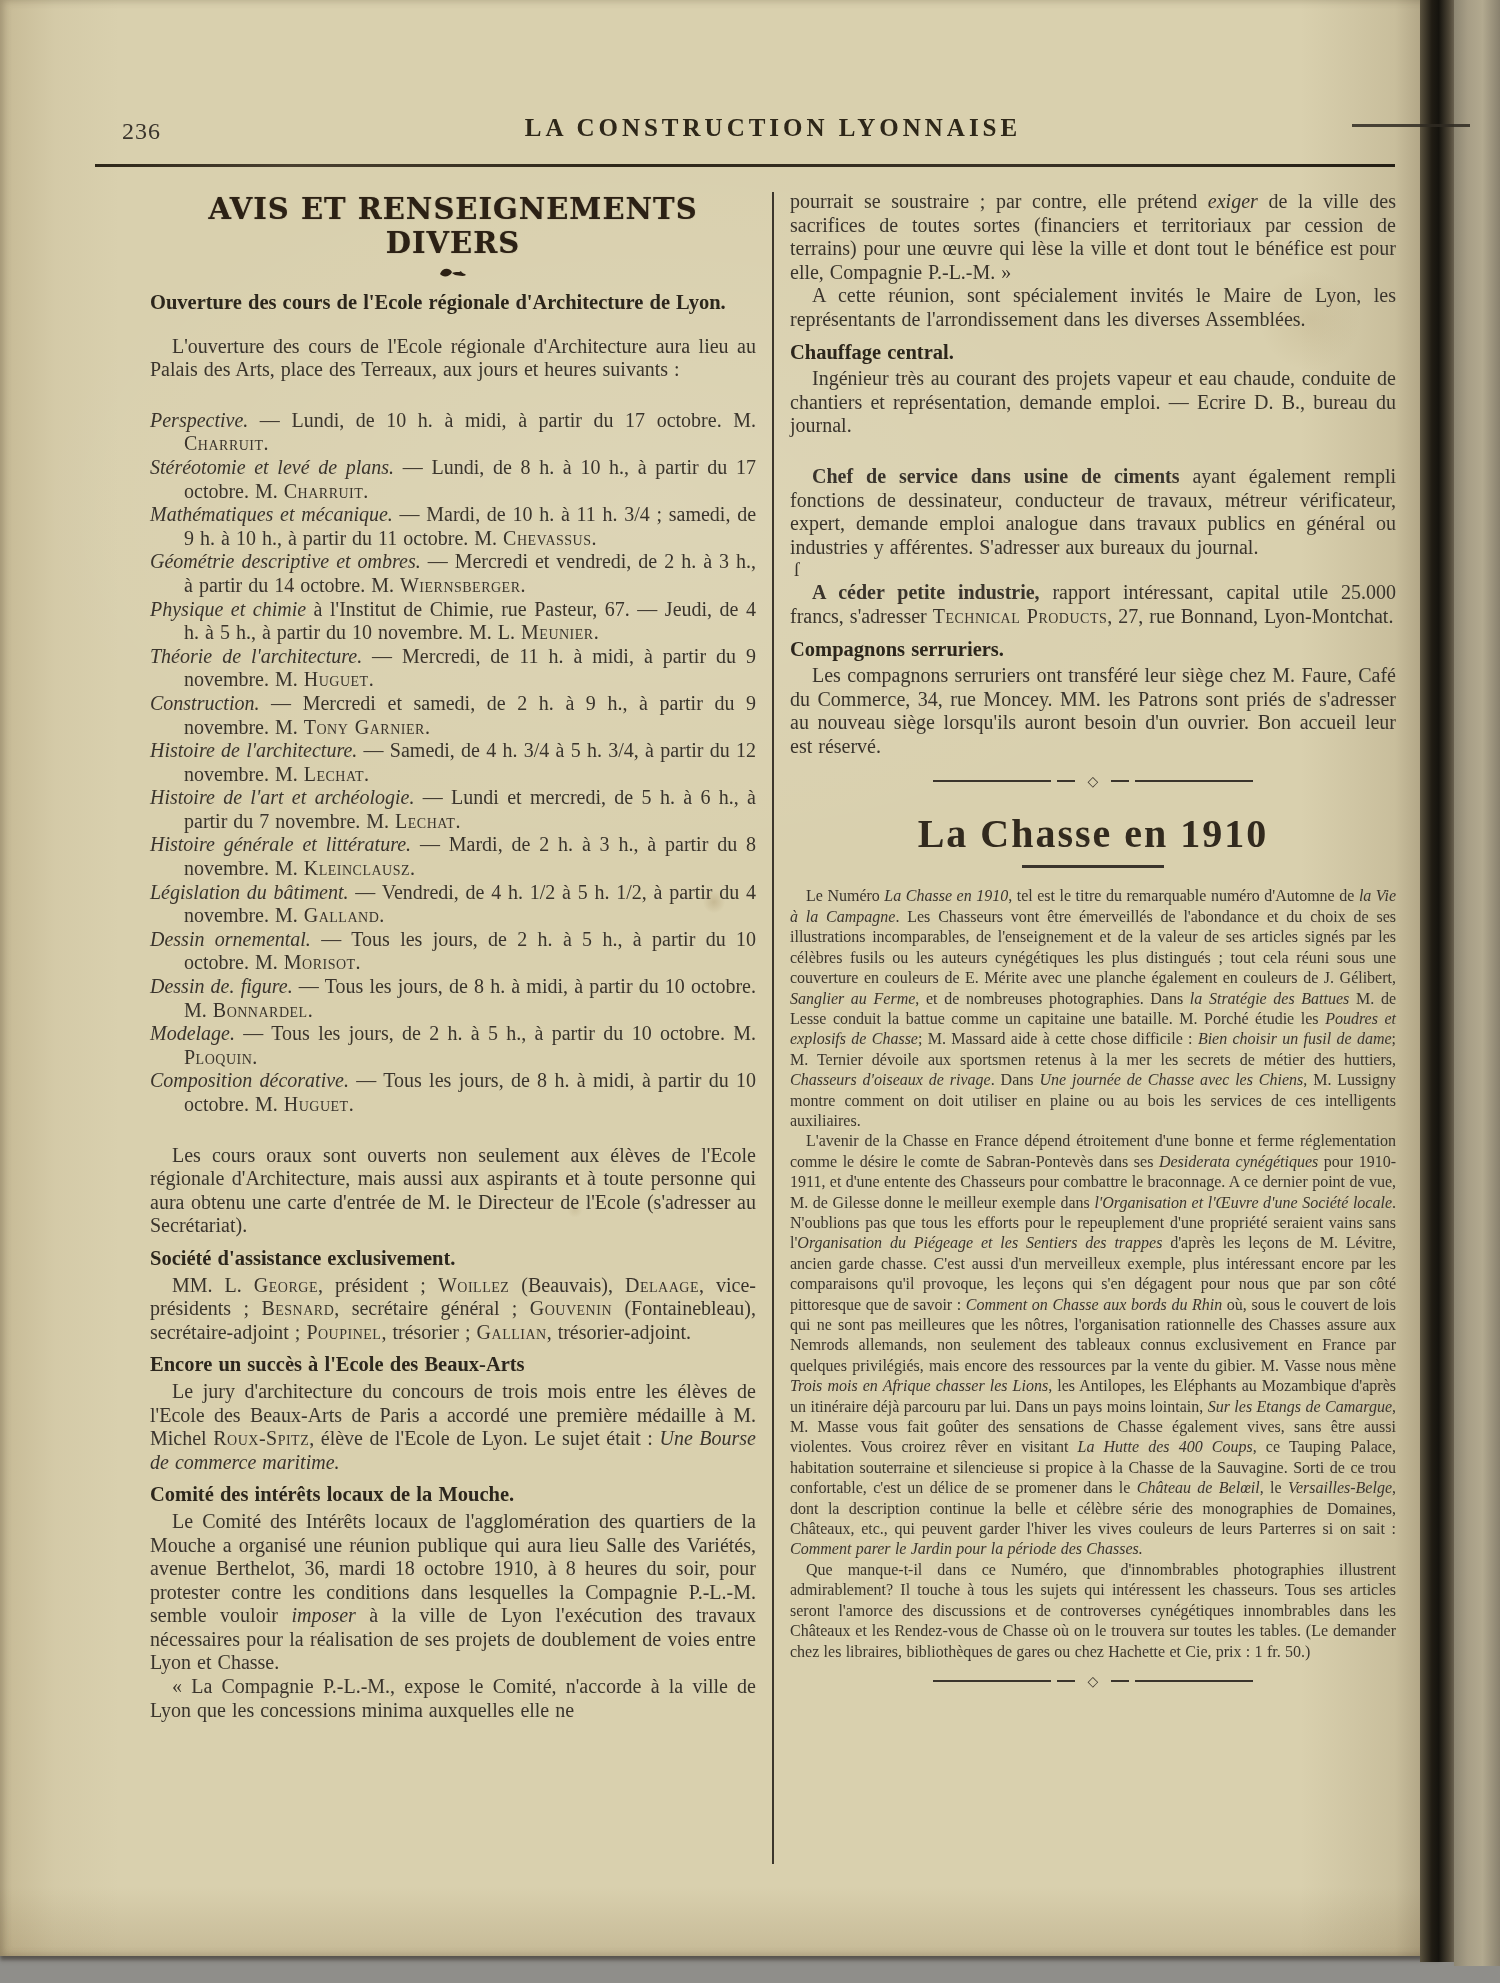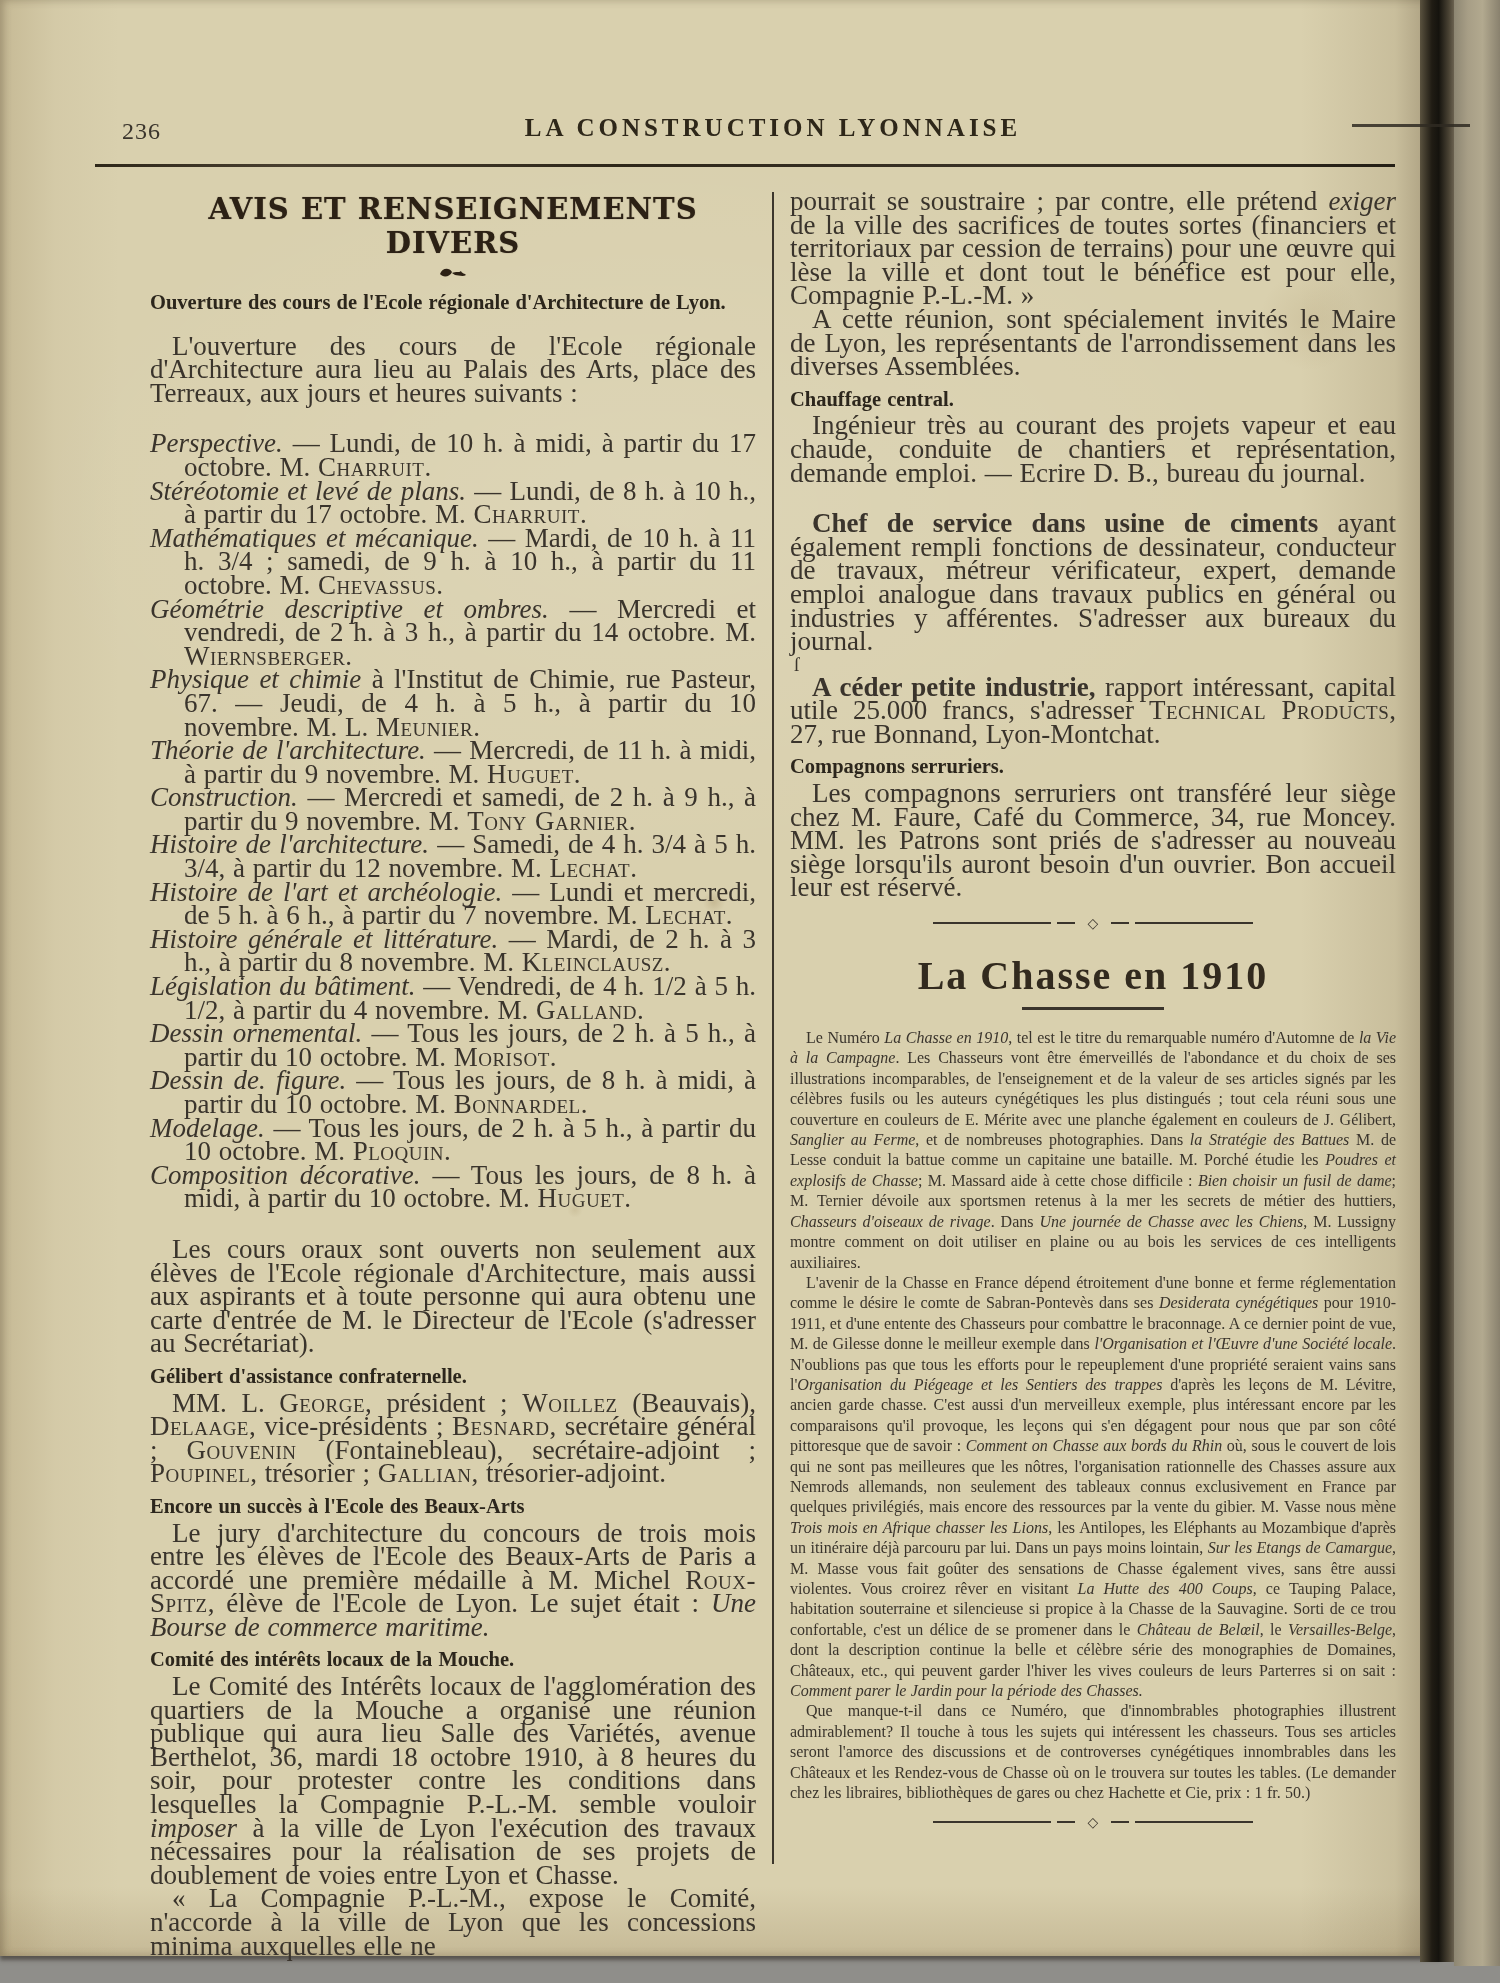--- a/index.html
+++ b/index.html
@@ -22,21 +22,21 @@
     background:linear-gradient(90deg,#8d8672,#a79e86 30%,#b2a98f 62%,#89816e);}
   .np-rule{position:absolute;left:1352px;top:124px;width:118px;height:3px;background:#2f2a22;opacity:.85;}
   .pagenum{position:absolute;left:122px;top:118px;font-size:24px;letter-spacing:1px;}
   .journal{position:absolute;left:150px;top:114px;width:1246px;margin:0;text-align:center;
     font-size:25px;font-weight:700;letter-spacing:4px;color:#2e2719;}
   .headrule{position:absolute;left:95px;top:164px;width:1300px;height:3px;
     background:linear-gradient(90deg,#2e2719 0%,#4a4030 15%,#2e2719 40%,#3a3226 70%,#241f15 100%);}
   .cols{position:absolute;left:150px;top:190px;width:1246px;display:flex;align-items:flex-start;}
   .col{flex:0 0 606px;width:606px;}
   .colrule{flex:0 0 2px;height:1672px;background:#3c362c;margin:2px 16px 0 16px;}
-  .blk{margin:0;text-align:justify;font-size:27px;line-height:23.6px;word-spacing:1px;}
+  .blk{margin:0;text-align:justify;font-size:20px;line-height:23.6px;word-spacing:1px;}
   .para{text-indent:22px;}
   .para0{text-indent:0;}
   .gap-top{margin-top:27px;}
   .h-hang{font-weight:700;font-size:20.5px;padding-left:36px;text-indent:-36px;margin:10px 0 20px;
           text-align:left;color:#2c261c;}
   .h{font-weight:700;font-size:20.5px;margin:9px 0 3px;text-align:left;color:#2c261c;}
   .course{padding-left:34px;text-indent:-34px;}
   .artifact{height:22px;line-height:22px;text-align:left;font-size:19px;padding-left:4px;text-indent:0;}
   .i{font-style:italic;}
   .b{font-weight:700;}
@@ -88,21 +88,21 @@
             <p class="blk course"><span class="i">Construction.</span><span> — Mercredi et samedi, de 2 h. à 9 h., à partir du 9 novembre. M. </span><span class="sc">Tony Garnier</span><span>.</span></p>
             <p class="blk course"><span class="i">Histoire de l'architecture.</span><span> — Samedi, de 4 h. 3/4 à 5 h. 3/4, à partir du 12 novembre. M. </span><span class="sc">Lechat</span><span>.</span></p>
             <p class="blk course"><span class="i">Histoire de l'art et archéologie.</span><span> — Lundi et mercredi, de 5 h. à 6 h., à partir du 7 novembre. M. </span><span class="sc">Lechat</span><span>.</span></p>
             <p class="blk course"><span class="i">Histoire générale et littérature.</span><span> — Mardi, de 2 h. à 3 h., à partir du 8 novembre. M. </span><span class="sc">Kleinclausz</span><span>.</span></p>
             <p class="blk course"><span class="i">Législation du bâtiment.</span><span> — Vendredi, de 4 h. 1/2 à 5 h. 1/2, à partir du 4 novembre. M. </span><span class="sc">Galland</span><span>.</span></p>
             <p class="blk course"><span class="i">Dessin ornemental.</span><span> — Tous les jours, de 2 h. à 5 h., à partir du 10 octobre. M. </span><span class="sc">Morisot</span><span>.</span></p>
             <p class="blk course"><span class="i">Dessin de. figure.</span><span> — Tous les jours, de 8 h. à midi, à partir du 10 octobre. M. </span><span class="sc">Bonnardel</span><span>.</span></p>
             <p class="blk course"><span class="i">Modelage.</span><span> — Tous les jours, de 2 h. à 5 h., à partir du 10 octobre. M. </span><span class="sc">Ploquin</span><span>.</span></p>
             <p class="blk course"><span class="i">Composition décorative.</span><span> — Tous les jours, de 8 h. à midi, à partir du 10 octobre. M. </span><span class="sc">Huguet</span><span>.</span></p>
             <p class="blk para gap-top"><span>Les cours oraux sont ouverts non seulement aux élèves de l'Ecole régionale d'Architecture, mais aussi aux aspirants et à toute personne qui aura obtenu une carte d'entrée de M. le Directeur de l'Ecole (s'adresser au Secrétariat).</span></p>
-            <p class="blk h"><span class="b">Gélibert d'assistance confraternelle.</span></p>
+            <p class="blk h"><span class="b">Société d'assistance exclusivement.</span></p>
             <p class="blk para"><span>MM. L. </span><span class="sc">George</span><span>, président ; </span><span class="sc">Woillez</span><span> (Beauvais), </span><span class="sc">Delaage</span><span>, vice-présidents ; </span><span class="sc">Besnard</span><span>, secrétaire général ; </span><span class="sc">Gouvenin</span><span> (Fontainebleau), secrétaire-adjoint ; </span><span class="sc">Poupinel</span><span>, trésorier ; </span><span class="sc">Gallian</span><span>, trésorier-adjoint.</span></p>
             <p class="blk h"><span class="b">Encore un succès à l'Ecole des Beaux-Arts</span></p>
             <p class="blk para"><span>Le jury d'architecture du concours de trois mois entre les élèves de l'Ecole des Beaux-Arts de Paris a accordé une première médaille à M. Michel </span><span class="sc">Roux-Spitz</span><span>, élève de l'Ecole de Lyon. Le sujet était : </span><span class="i">Une Bourse de commerce maritime.</span></p>
             <p class="blk h"><span class="b">Comité des intérêts locaux de la Mouche.</span></p>
             <p class="blk para"><span>Le Comité des Intérêts locaux de l'agglomération des quartiers de la Mouche a organisé une réunion publique qui aura lieu Salle des Variétés, avenue Berthelot, 36, mardi 18 octobre 1910, à 8 heures du soir, pour protester contre les conditions dans lesquelles la Compagnie P.-L.-M. semble vouloir </span><span class="i">imposer</span><span> à la ville de Lyon l'exécution des travaux nécessaires pour la réalisation de ses projets de doublement de voies entre Lyon et Chasse.</span></p>
             <p class="blk para"><span>« La Compagnie P.-L.-M., expose le Comité, n'accorde à la ville de Lyon que les concessions minima auxquelles elle ne</span></p>
           </div>
       </section>
 
       <div class="colrule"></div>

